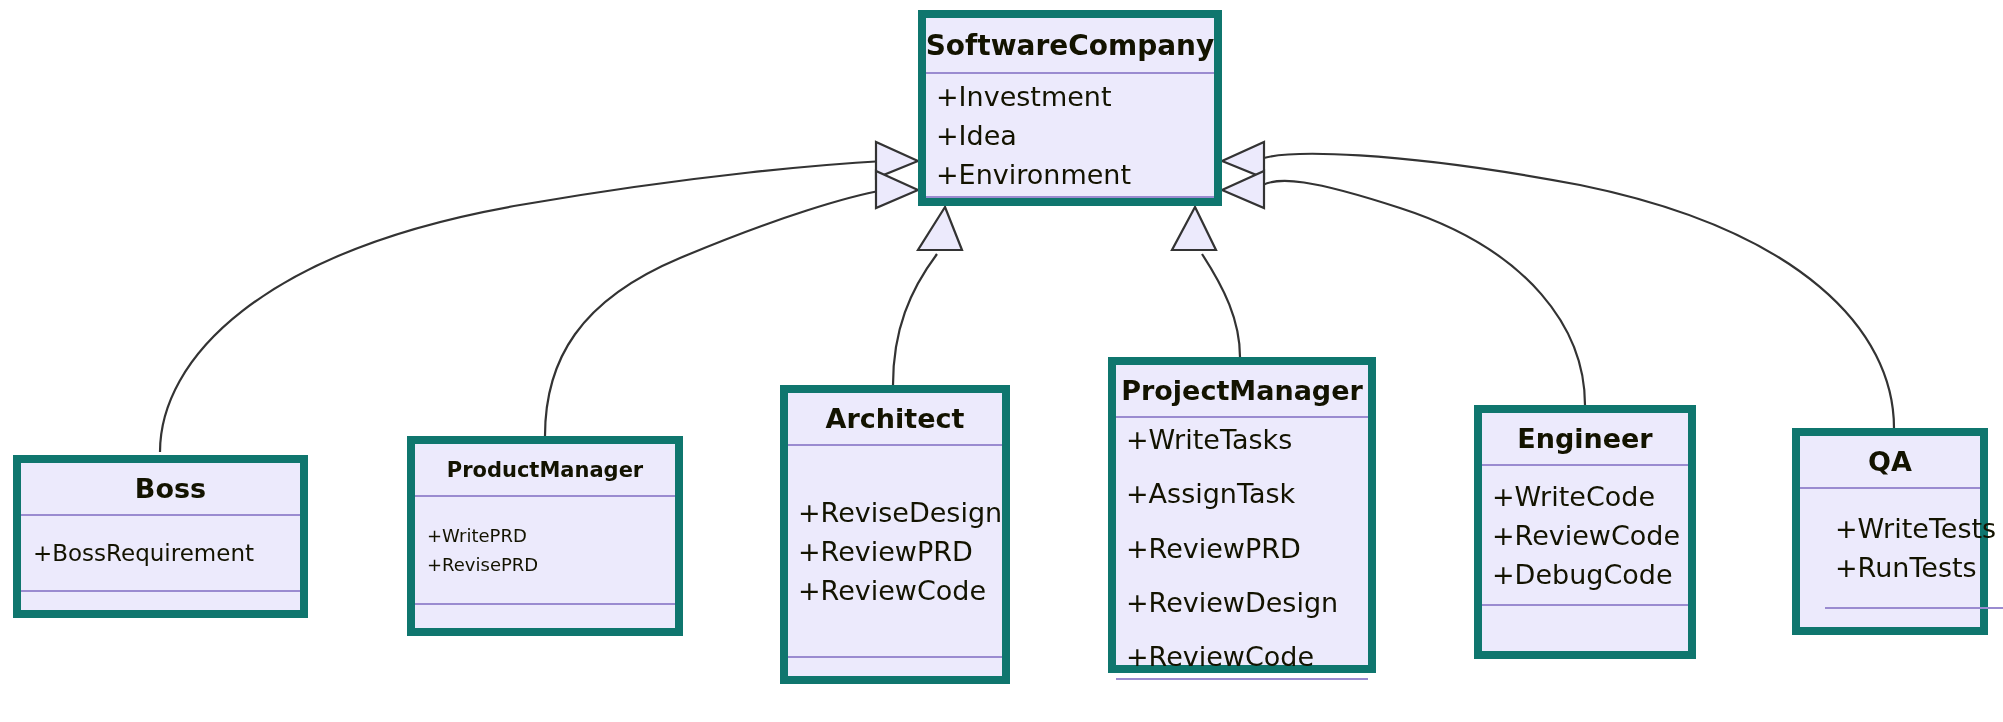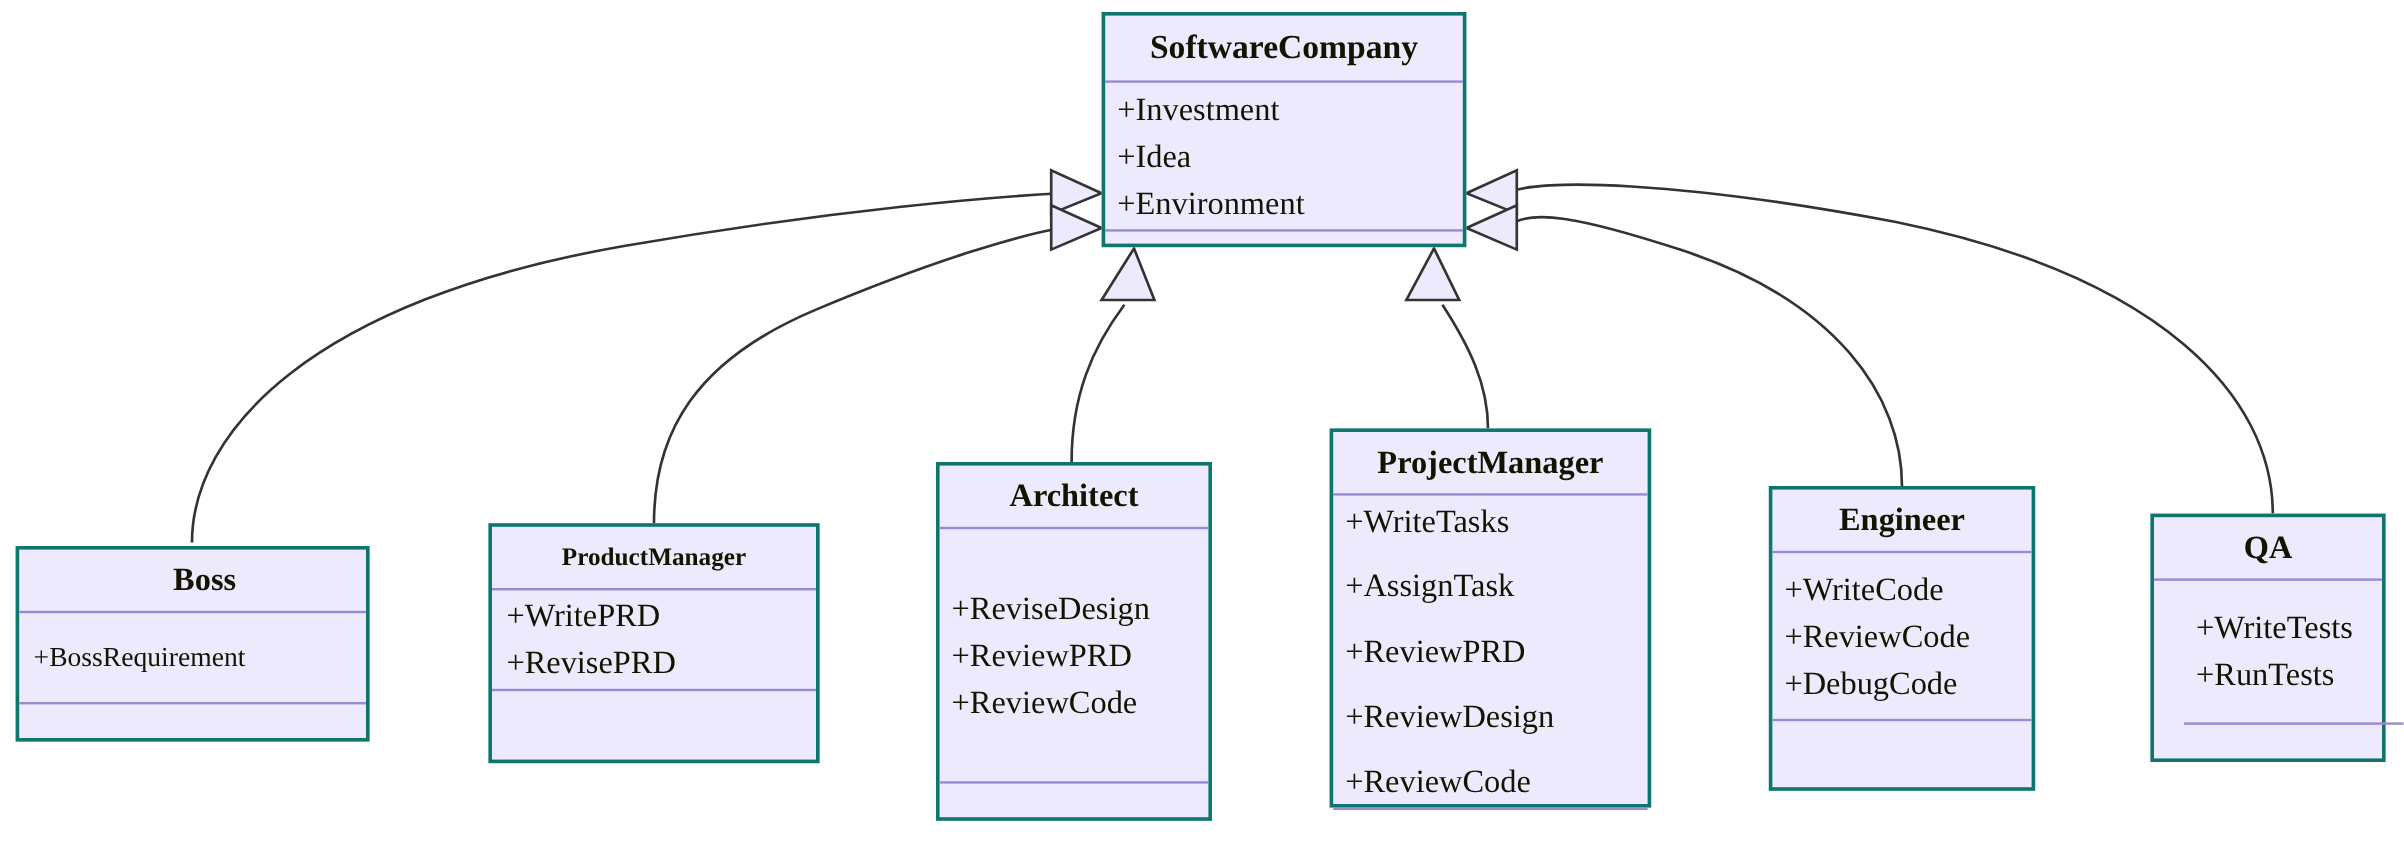--- a/index.html
+++ b/index.html
@@ -3,21 +3,21 @@
 <meta charset="utf-8">
 <title>UML Class Diagram</title>
 <style>
   html,body{margin:0;padding:0;background:#ffffff;}
   body{width:2003px;height:722px;overflow:hidden;
        font-family:"DejaVu Sans","Liberation Sans",sans-serif;}
   #canvas{position:relative;width:2003px;height:722px;background:#ffffff;}
   svg#edges{position:absolute;left:0;top:0;width:2003px;height:722px;
             pointer-events:none;}
   .cls{position:absolute;box-sizing:border-box;
-       background:#eceafc;border:3px solid #0f766e;font-family:Liberation Serif, serif;}
+       background:#eceafc;border:8px solid #0f766e;}
   .cls .title{box-sizing:border-box;width:100%;
        border-bottom:2px solid #9a8bd0;
        font-weight:bold;text-align:center;color:#131300;
        display:flex;align-items:center;justify-content:center;}
   .cls .members{box-sizing:border-box;width:100%;
        border-bottom:2px solid #9a8bd0;
        display:flex;flex-direction:column;justify-content:center;
        color:#131300;}
   .cls .members .m{white-space:nowrap;}
   .cls .methods{box-sizing:border-box;width:100%;}
@@ -66,21 +66,21 @@
   <div class="cls" style="left:13px;top:455px;width:295px;height:163px;">
     <div class="title" style="height:53px;font-size:27px;padding-left:20px;">Boss</div>
     <div class="members" style="height:76px;font-size:23px;padding:6px 12px;">
       <div class="m">+BossRequirement</div>
     </div>
     <div class="methods" style="height:30px;"></div>
   </div>
 
   <div class="cls" style="left:407px;top:436px;width:276px;height:200px;">
     <div class="title" style="height:53px;font-size:21px;">ProductManager</div>
-    <div class="members" style="height:84px;font-size:27px;padding:6px 12px;gap:8px;">
+    <div class="members" style="height:108px;font-size:18px;padding:6px 12px;gap:8px;">
       <div class="m">+WritePRD</div>
       <div class="m">+RevisePRD</div>
     </div>
     <div class="methods" style="height:30px;"></div>
   </div>
 
   <div class="cls" style="left:780px;top:385px;width:230px;height:299px;">
     <div class="title" style="height:53px;font-size:27px;">Architect</div>
     <div class="members" style="height:212px;font-size:27px;padding:6px 10px;gap:8px;">
       <div class="m">+ReviseDesign</div>

